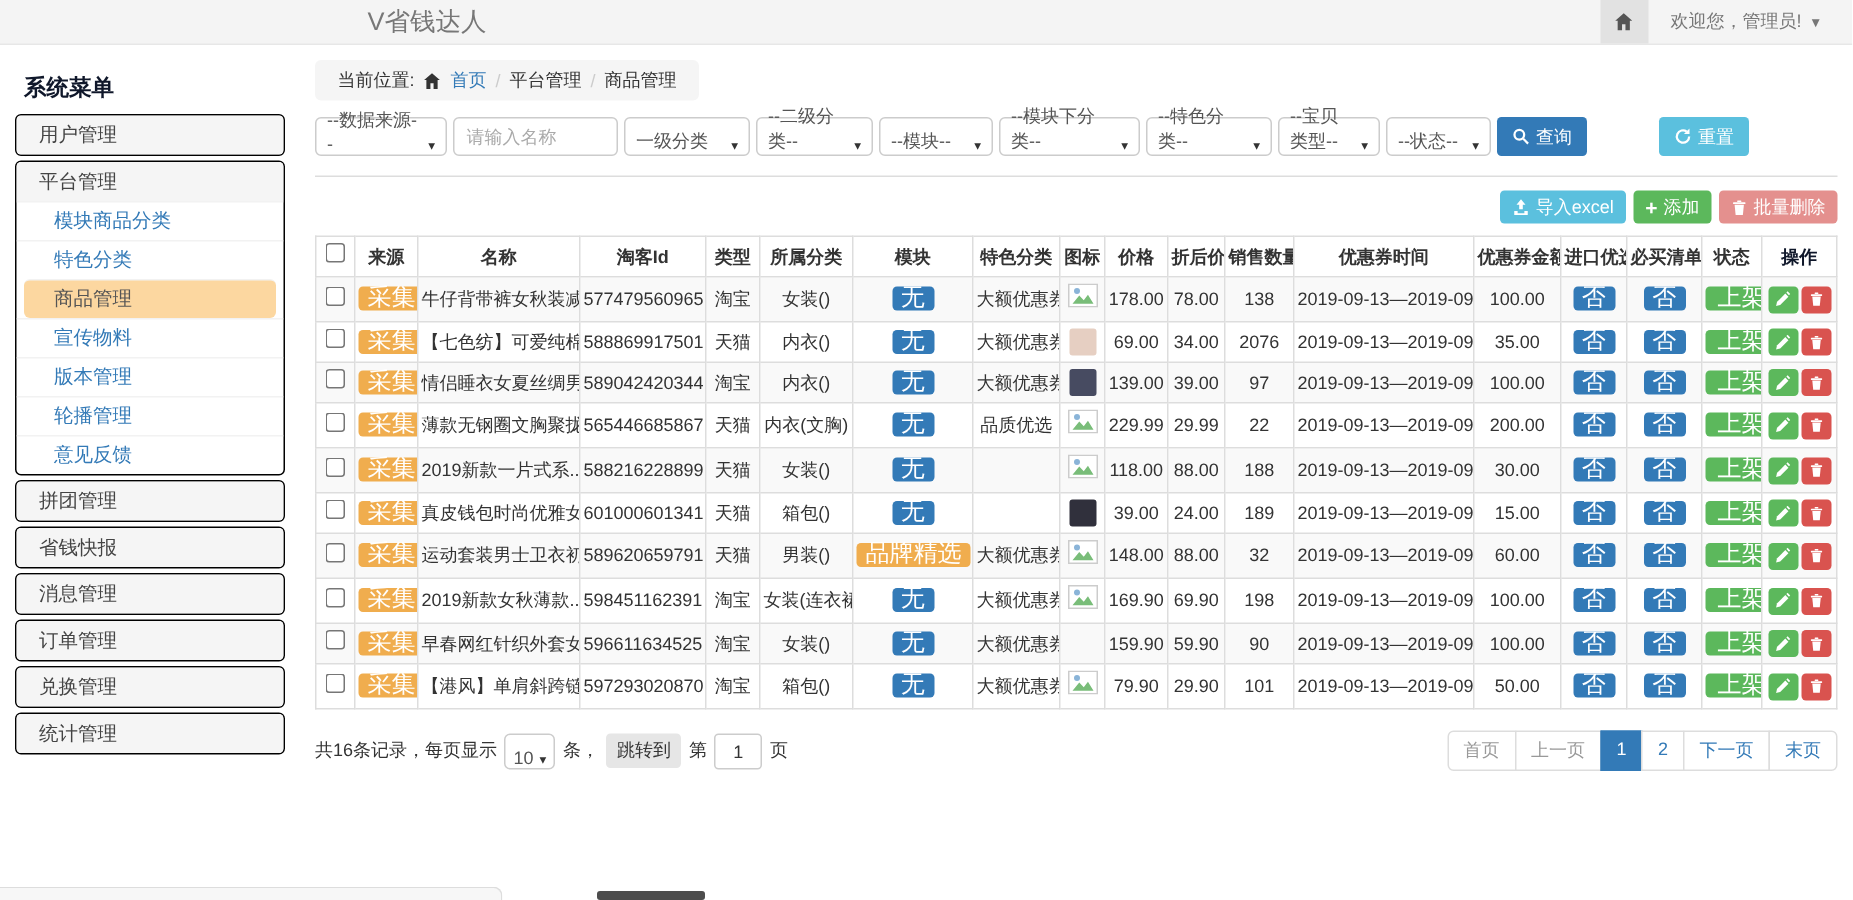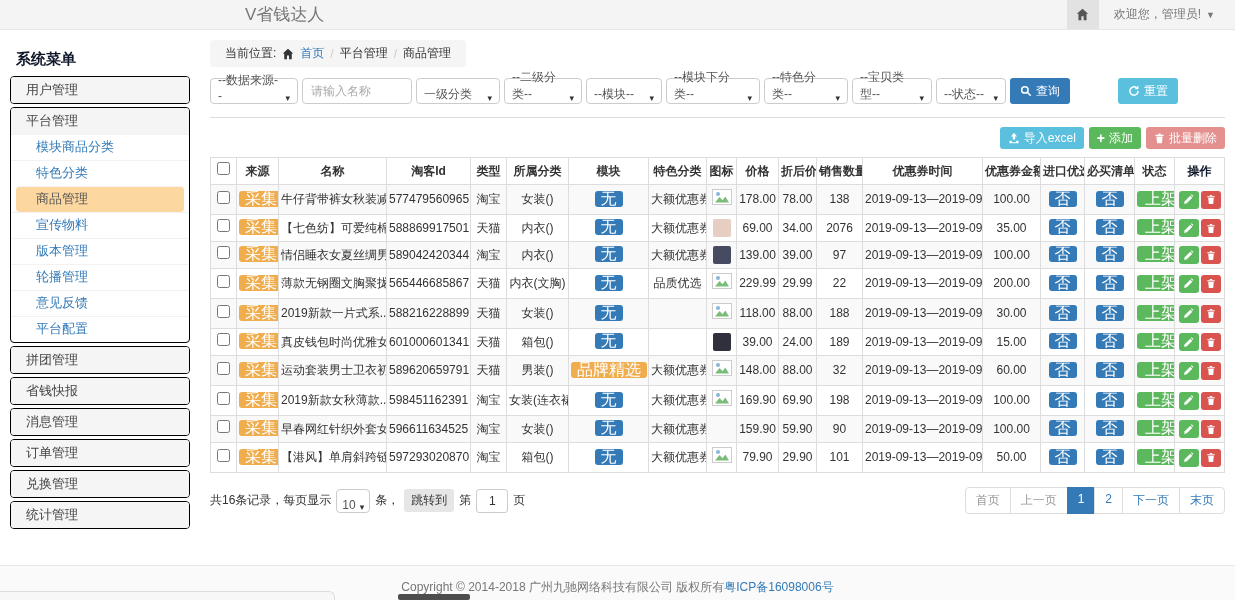--- a/index.html
+++ b/index.html
@@ -124,21 +124,20 @@
     <div class="panel">
       <div class="panel-heading">平台管理</div>
       <ul id="platform-menu">
           <li>模块商品分类</li>
           <li>特色分类</li>
           <li class="active">商品管理</li>
           <li>宣传物料</li>
           <li>版本管理</li>
           <li>轮播管理</li>
           <li>意见反馈</li>
-          <li>平台配置</li>
         </ul>
     </div>
     <div id="sidebar-bottom">
         <div class="panel">
           <div class="panel-heading">拼团管理</div>
         </div>
         <div class="panel">
           <div class="panel-heading">省钱快报</div>
         </div>
         <div class="panel">
@@ -191,21 +190,21 @@
           <span class="caret">▾</span>
         </div>
         <div class="select" style="width: 94px;">
           <span>--模块下分类--</span>
           <span class="caret">▾</span>
         </div>
         <div class="select" style="width: 84px;">
           <span>--特色分类--</span>
           <span class="caret">▾</span>
         </div>
-        <div class="select" style="width: 80px;">
+        <div class="select" style="width: 68px;">
           <span>--宝贝类型--</span>
           <span class="caret">▾</span>
         </div>
         <div class="select" style="width: 70px;">
           <span>--状态--</span>
           <span class="caret">▾</span>
         </div>
         <button class="btn btn-primary">
           <span class="ic">
             <svg width="12" height="12" viewBox="0 0 16 16">
@@ -652,19 +651,16 @@
             <a class="disabled">上一页</a>
             <a class="active">1</a>
             <a>2</a>
             <a>下一页</a>
             <a>末页</a>
           </nav>
       </div>
     </div>
   </main>
 
-  <footer class="footer">
-    <span>Copyright © 2014-2018 广州九驰网络科技有限公司 版权所有</span><a class="icp">粤ICP备16098006号</a>
-  </footer>
 
   <div class="status-bubble"></div>
   <div class="scroll-thumb"></div>
 </div>
 
 </body></html>

